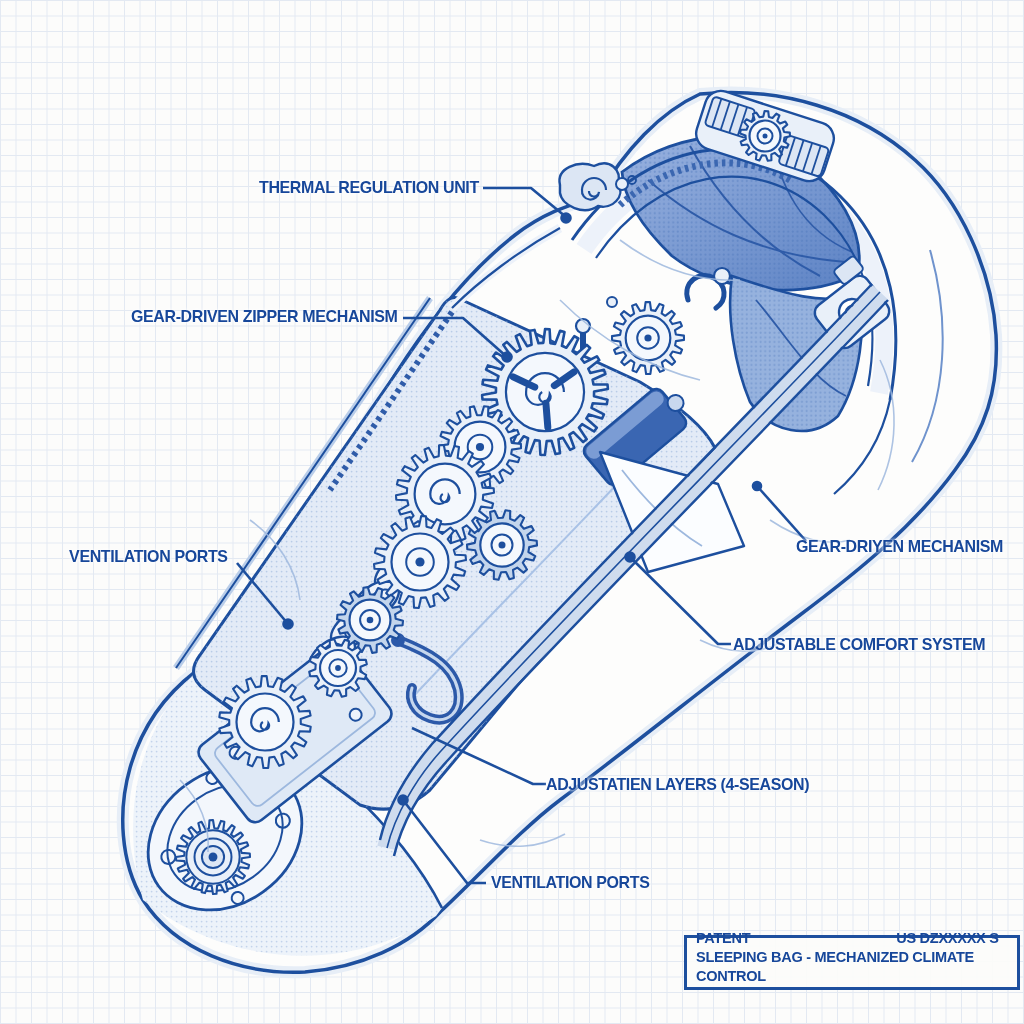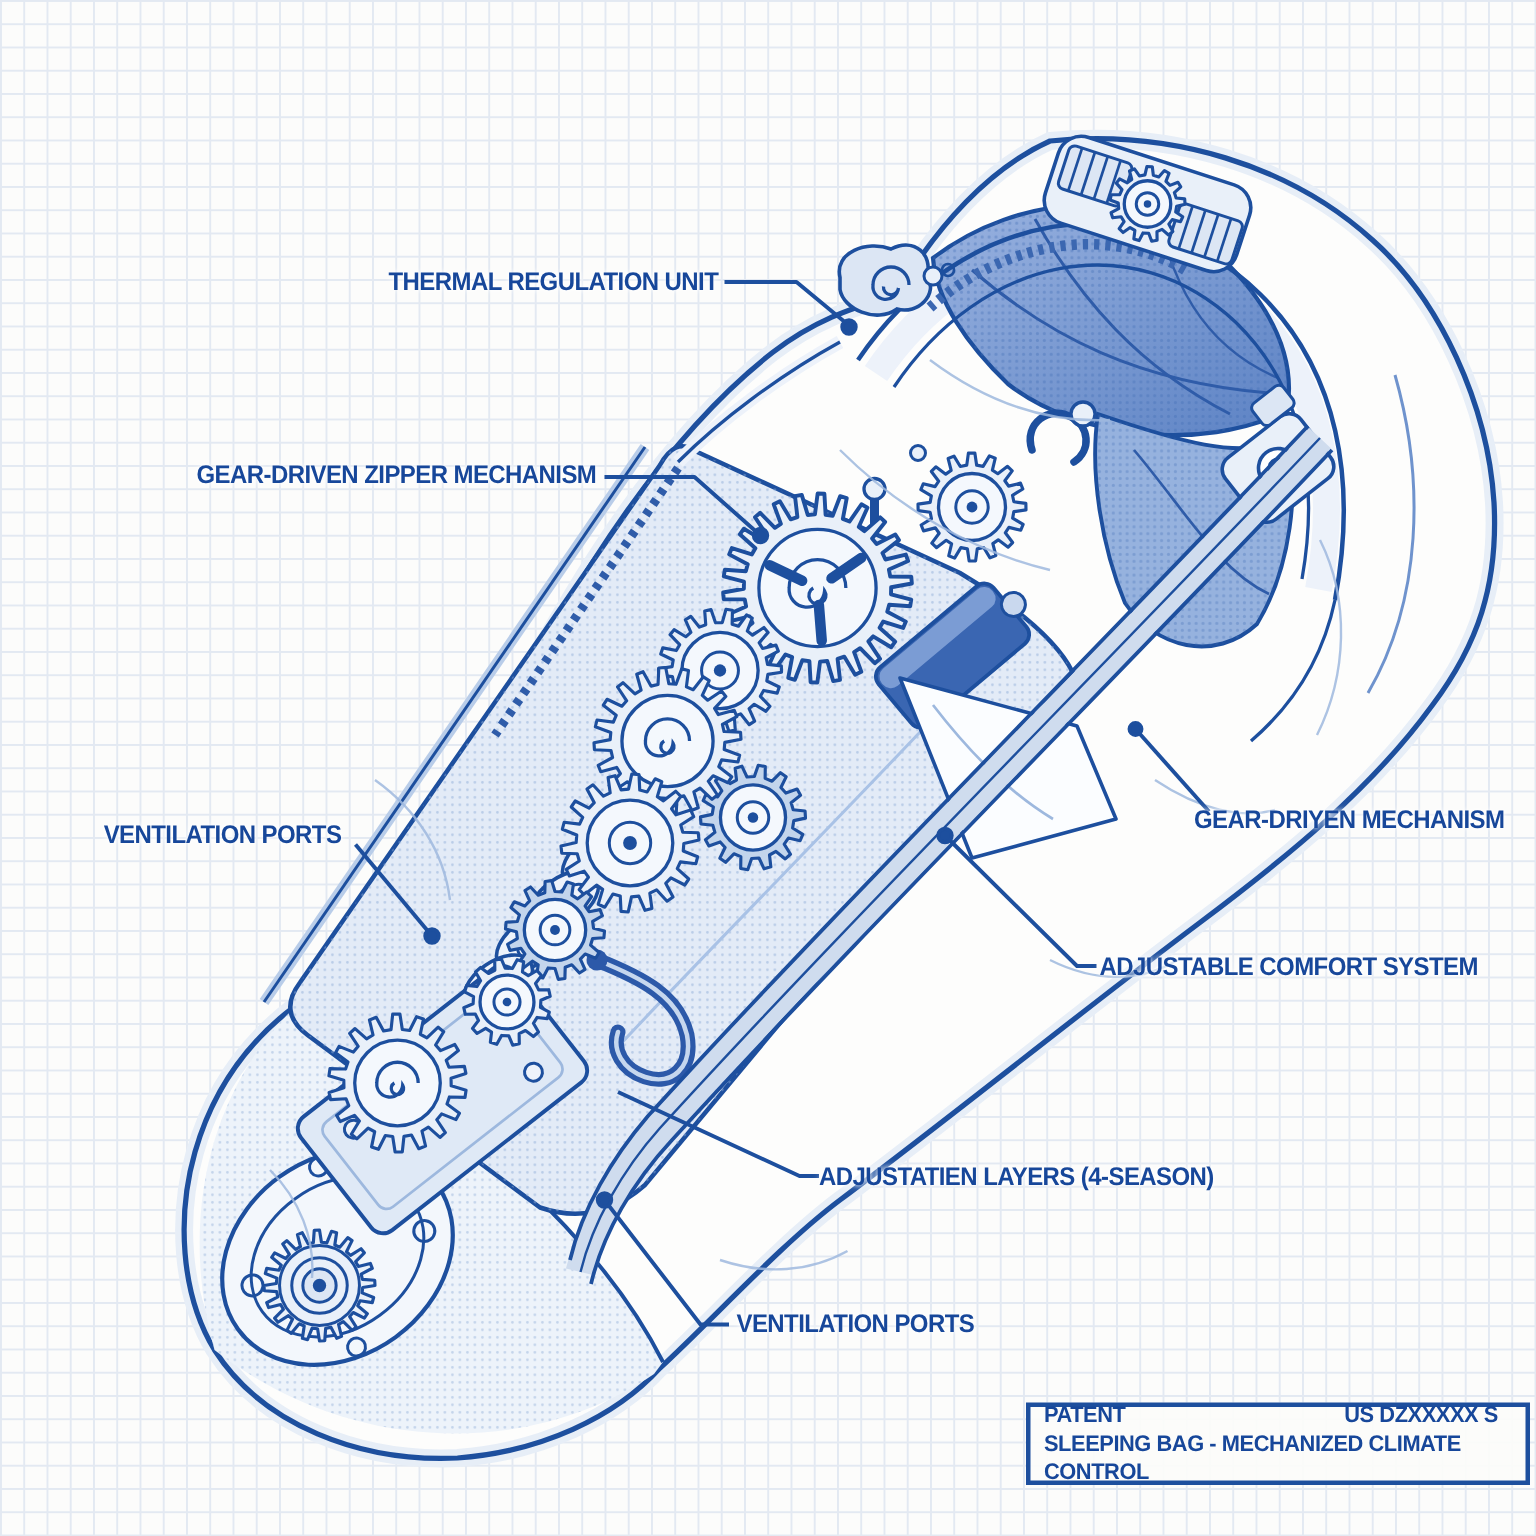--- a/index.html
+++ b/index.html
@@ -20,21 +20,21 @@
     color:#17479a;letter-spacing:-0.4px;
     text-shadow:0 0 3px rgba(255,255,255,.95),0 0 6px rgba(255,255,255,.8);
   }
   .label.right{text-align:right;transform:scaleX(.94);transform-origin:100% 50%;}
   .label.left{transform:scaleX(.94);transform-origin:0 50%;}
   #patent-box{
     position:absolute;left:684px;top:935px;width:312px;height:45px;
     border:3px solid #1d4f9e;background:rgba(252,252,250,.93);
     padding:2px 9px;box-sizing:content-box;
     color:#17479a;
-    display:flex;flex-direction:column;justify-content:center;
+    display:flex;flex-direction:column;justify-content:flex-end;
   }
   #patent-box .row{display:flex;justify-content:space-between;
     font:700 15px/19px "Liberation Sans",sans-serif;letter-spacing:-0.3px;transform:scaleX(.97);transform-origin:0 50%;}
 </style>
 </head>
 <body>
 
 <div id="stage">
 
 <svg id="fig" width="1024" height="1024" viewBox="0 0 1024 1024">

